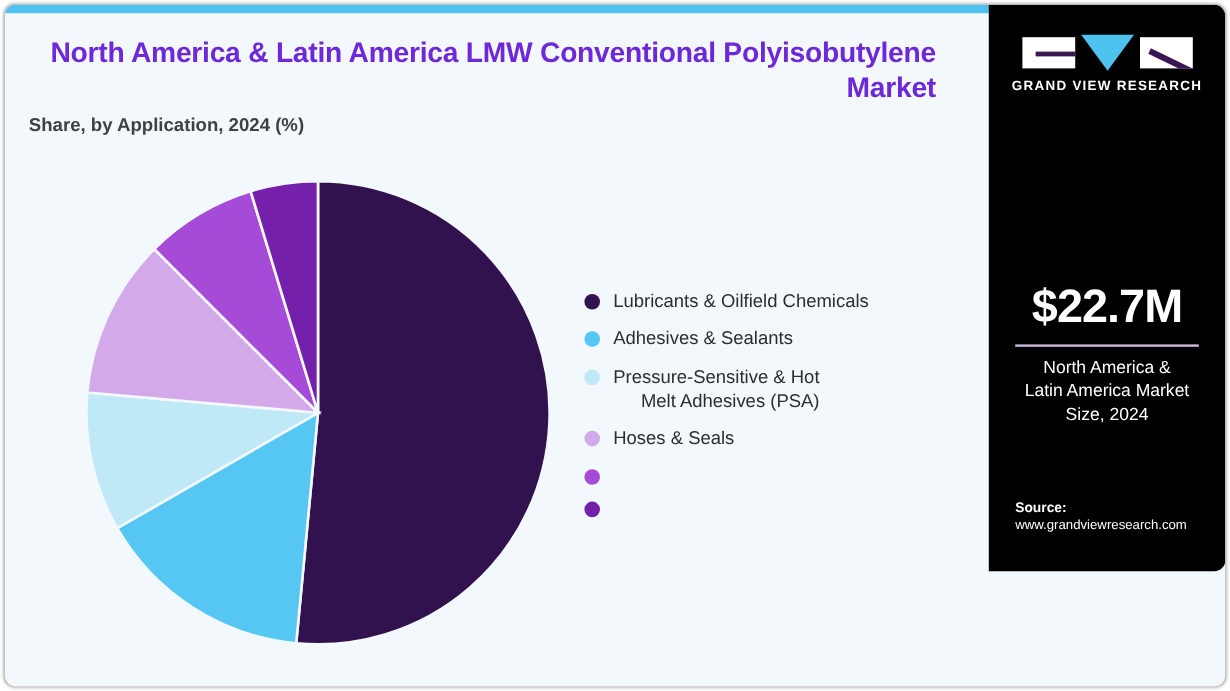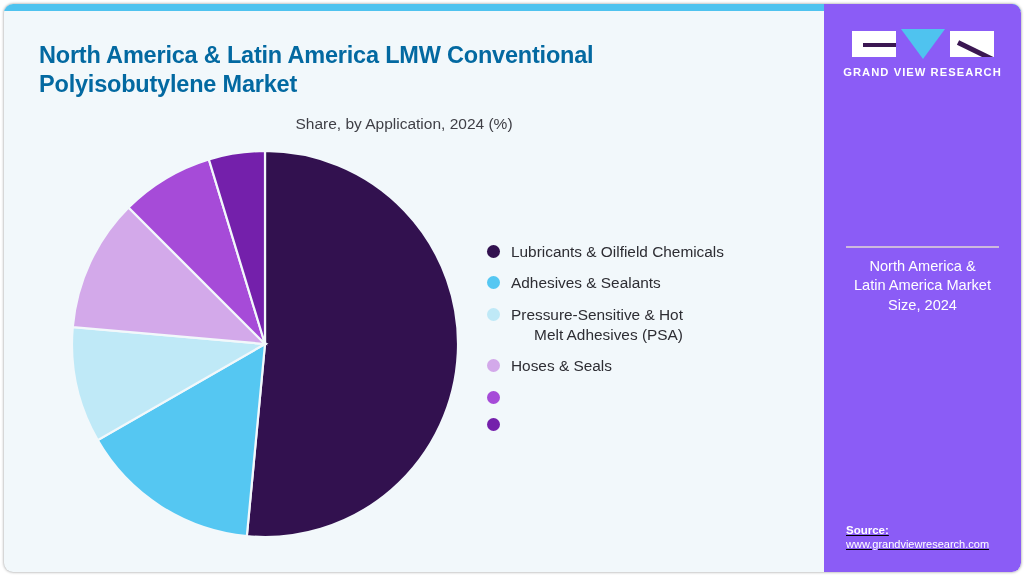--- a/index.html
+++ b/index.html
@@ -46,33 +46,33 @@
   }
 
   
   .header {
     position: absolute;
     left: 20px;
     top: 22px;
     width: 760px;
   }
   .chart-title {
-    margin: 15px;
+    margin: 4px;
     font-size: 23.5px;
     line-height: 1.25;
     font-weight: bold;
-    color: #0369a1;
+    color: #6d28d9;
     letter-spacing: -0.2px;
+    text-align: right;
   }
   .chart-subtitle {
     margin: 7px 0 0 0;
     font-size: 15.5px;
-    font-weight: normal;
+    font-weight: bold;
     color: #3f3f46;
-    text-align: center;
   }
 
   
   .pie-wrap {
     position: absolute;
     left: 66px;
     top: 145px;
     width: 390px;
     height: 390px;
   }
@@ -105,22 +105,22 @@
     line-height: 1.32;
     white-space: pre-line;
   }
 
   
   .sidebar {
     position: absolute;
     right: 0;
     top: 0;
     width: 197px;
-    height: 568px;
-    background: #8b5cf6;
+    height: 472px;
+    background: #000000;
     border-radius: 0 9px 9px 0;
   }
   .logo {
     position: absolute;
     top: 26px;
     left: 0;
     width: 197px;
     text-align: center;
   }
   .logo-marks {
@@ -194,21 +194,21 @@
   .stat-caption {
     font-size: 14.6px;
     color: #ffffff;
     line-height: 1.33;
     white-space: pre-line;
   }
 
   .source-block {
     position: absolute;
     left: 22px;
-    bottom: 22px;
+    bottom: 32px;
     width: 170px;
     text-decoration: underline;
   }
   .source-label {
     font-size: 11.5px;
     font-weight: bold;
     color: #ffffff;
     margin-bottom: 2px;
   }
   .source-url {
@@ -273,20 +273,21 @@
       <div class="logo">
         <div class="logo-marks">
           <span class="logo-g"></span>
           <span class="logo-v"></span>
           <span class="logo-r"></span>
         </div>
         <div class="logo-text">GRAND VIEW RESEARCH</div>
       </div>
 
       <div class="stat-block">
+        <div class="stat-value">$22.7M</div>
         <div class="stat-rule"></div>
         <div class="stat-caption">North America &amp;
 Latin America Market
 Size, 2024</div>
       </div>
 
       <div class="source-block">
         <div class="source-label">Source:</div>
         <div class="source-url">www.grandviewresearch.com</div>
       </div>

